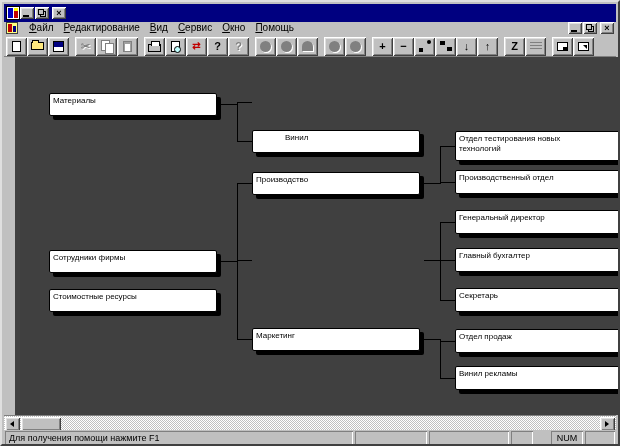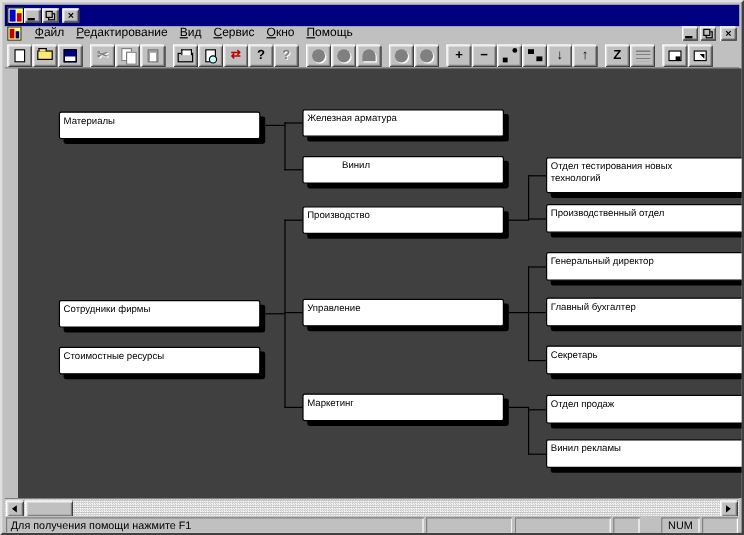--- a/index.html
+++ b/index.html
@@ -261,24 +261,22 @@
         </div>
     </div>
   </div>
 
   <div class="canvas">
 
     <div class="node" style="left:34px; top:36px; width:168px; height:23px;"><span class="lbl">Материалы</span></div>
     <div class="node" style="left:34px; top:193px; width:168px; height:23px;"><span class="lbl">Сотрудники фирмы</span></div>
     <div class="node" style="left:34px; top:232px; width:168px; height:23px;"><span class="lbl">Стоимостные ресурсы</span></div>
 
-    <div class="node" style="left:237px; top:34px; width:168px; height:23px;"><span class="lbl">Железная арматура</span></div>
     <div class="node" style="left:237px; top:73px; width:168px; height:23px;padding-left:32px;"><span class="lbl">Винил</span></div>
     <div class="node" style="left:237px; top:115px; width:168px; height:23px;"><span class="lbl">Производство</span></div>
-    <div class="node" style="left:237px; top:192px; width:168px; height:23px;"><span class="lbl">Управление</span></div>
     <div class="node" style="left:237px; top:271px; width:168px; height:23px;"><span class="lbl">Маркетинг</span></div>
 
     <div class="node two-line" style="left:440px; top:74px; width:166px; height:30px;"><span class="lbl">Отдел тестирования новых технологий</span></div>
     <div class="node" style="left:440px; top:113px; width:166px; height:24px;"><span class="lbl">Производственный отдел</span></div>
     <div class="node" style="left:440px; top:153px; width:166px; height:24px;"><span class="lbl">Генеральный директор</span></div>
     <div class="node" style="left:440px; top:191px; width:166px; height:24px;"><span class="lbl">Главный бухгалтер</span></div>
     <div class="node" style="left:440px; top:231px; width:166px; height:24px;"><span class="lbl">Секретарь</span></div>
     <div class="node" style="left:440px; top:272px; width:166px; height:24px;"><span class="lbl">Отдел продаж</span></div>
     <div class="node" style="left:440px; top:309px; width:166px; height:24px;"><span class="lbl">Винил рекламы</span></div>
 

